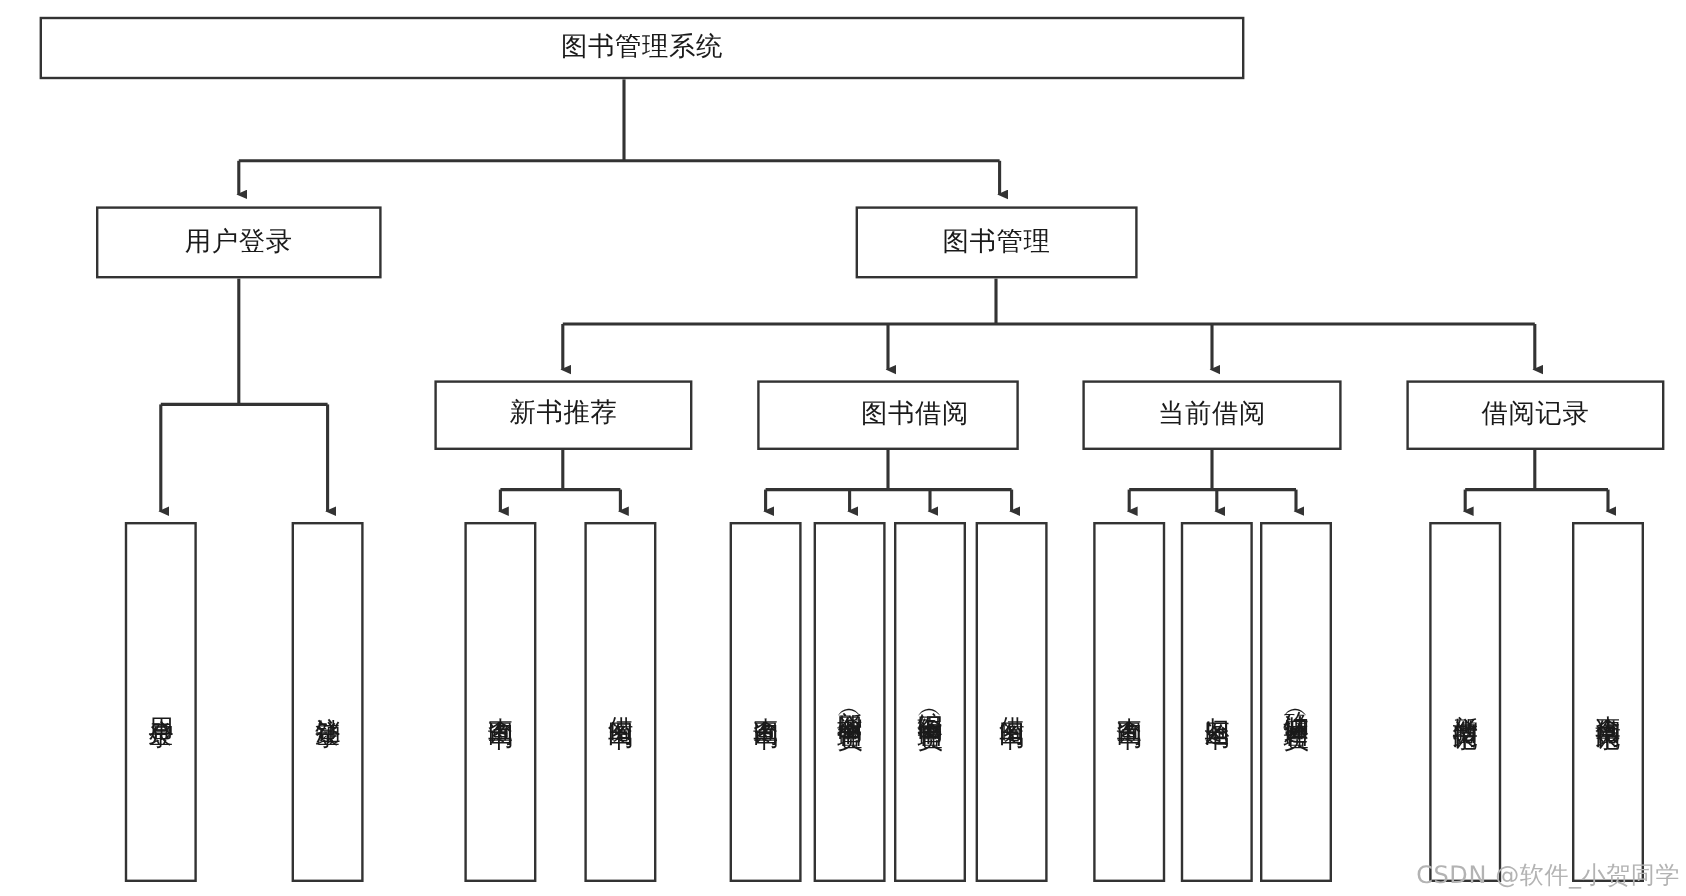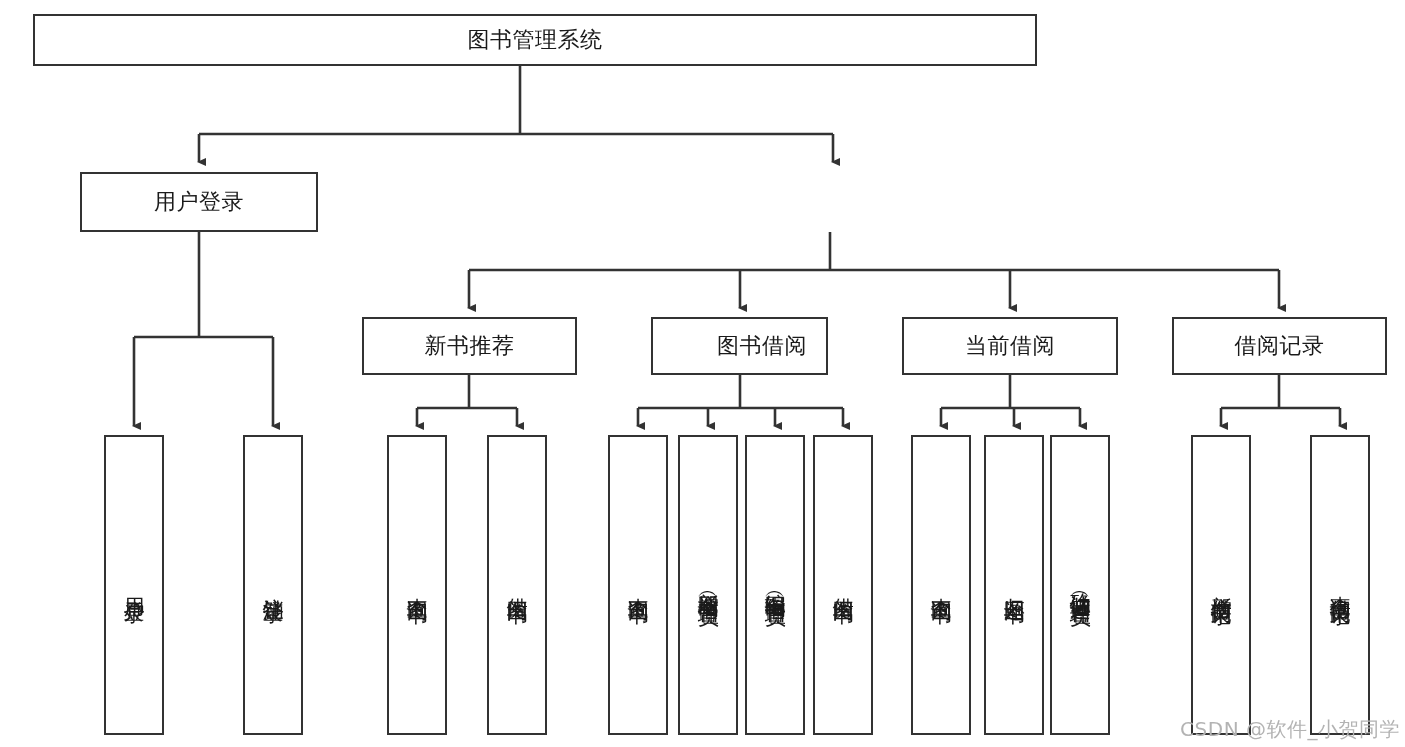--- a/index.html
+++ b/index.html
@@ -121,25 +121,28 @@
     </g>
   </svg>
 
   <div class="node" style="left:33px; top:14px; width:1004px; height:52px;">
     <span class="label">图书管理系统</span>
   </div>
 
   <div class="node" style="left:80px; top:172px; width:238px; height:60px;">
     <span class="label">用户登录</span>
   </div>
+  <div class="node" style="left:713px; top:172px; width:235px; height:60px;">
+    <span class="label">图书管理</span>
+  </div>
 
-  <div class="node" style="left:362px; top:317px; width:215px; height:58px;">
+  <div class="node" style="left:362px; top:317px; width:215px; height:58px;font-family:Liberation Mono, monospace;">
     <span class="label">新书推荐</span>
   </div>
-  <div class="node" style="left:651px; top:317px; width:177px; height:58px;padding-left:45px;">
+  <div class="node" style="left:631px; top:317px; width:218px; height:58px;padding-left:45px;">
     <span class="label">图书借阅</span>
   </div>
   <div class="node" style="left:1172px; top:317px; width:215px; height:58px;">
     <span class="label">借阅记录</span>
   </div>
   <div class="node" style="left:902px; top:317px; width:216px; height:58px;">
     <span class="label">当前借阅</span>
   </div>
 
   <div class="node leaf" style="left:104px; top:435px; width:60px; height:300px;">

